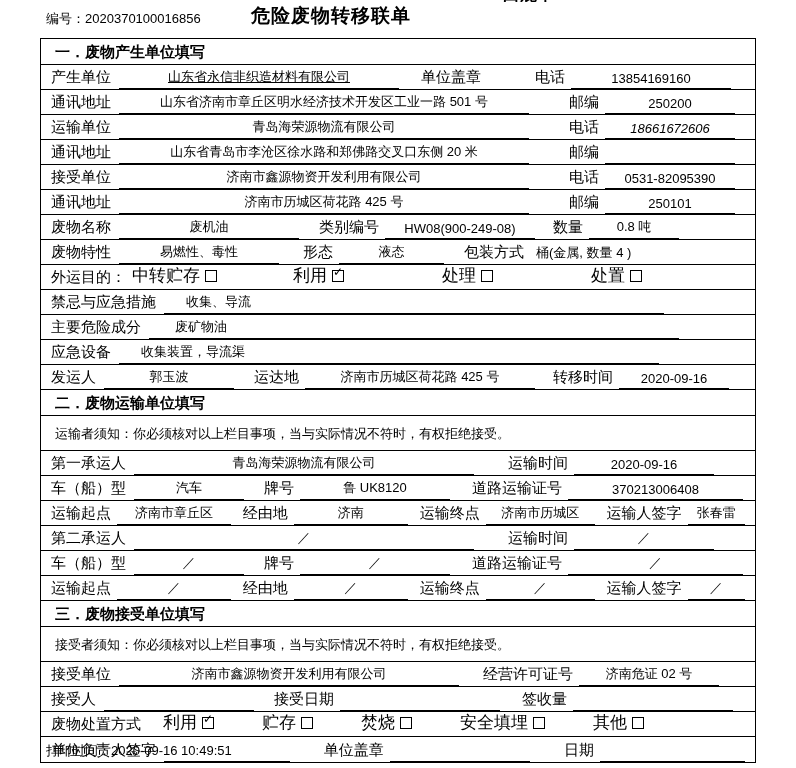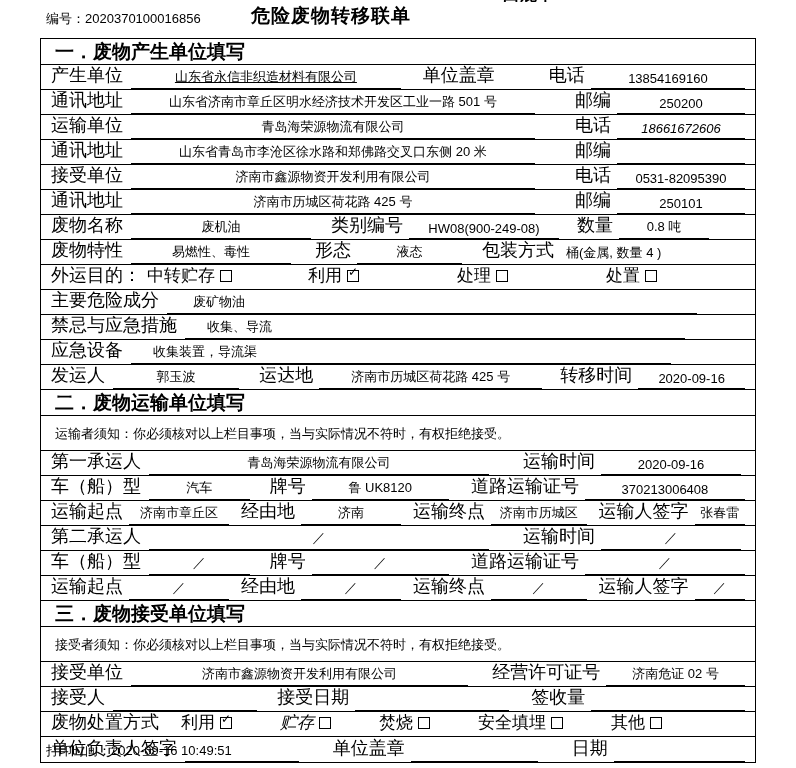--- a/index.html
+++ b/index.html
@@ -59,38 +59,38 @@
     position: absolute;
     left: 40px;
     top: 38px;
     width: 716px;
     border: 1px solid #000;
     box-sizing: border-box;
   }
   .sec-head {
     border-bottom: 1px solid #000;
     font-weight: bold;
-    font-size: 19px;
+    font-size: 15px;
     padding: 5px 8px 5px 14px;
     line-height: 15px;
   }
   .row {
     display: flex;
     align-items: flex-end;
     padding: 0 10px;
     height: 25px;
     box-sizing: border-box;
   }
   .row.bordered {
     border-bottom: 1px solid #000;
   }
   .lbl {
     white-space: nowrap;
     padding-bottom: 2px;
-    font-size: 18px;
+    font-size: 15px;
   }
   .val {
     border-bottom: 1px solid #000;
     text-align: center;
     padding-bottom: 2px;
     font-size: 13px;
     white-space: nowrap;
     overflow: hidden;
     box-sizing: border-box;
   }
@@ -214,27 +214,27 @@
 
     <div class="row bordered">
       <span class="lbl">外运目的：</span>
       <span class="opt" style="margin-left:6px;"><span>中转贮存</span><span class="chk"></span></span>
       <span class="opt" style="margin-left:76px;"><span>利用</span><span class="chk checked"></span></span>
       <span class="opt" style="margin-left:98px;"><span>处理</span><span class="chk"></span></span>
       <span class="opt" style="margin-left:98px;"><span>处置</span><span class="chk"></span></span>
     </div>
 
     <div class="row bordered">
+      <span class="lbl">禁忌与应急措施</span>
+      <span class="val" style="width:500px;margin-left:8px;text-align:left;padding-left:22px;">收集、导流</span>
+    </div>
+
+    <div class="row bordered">
       <span class="lbl">主要危险成分</span>
       <span class="val" style="width:530px;margin-left:8px;text-align:left;padding-left:26px;">废矿物油</span>
-    </div>
-
-    <div class="row bordered">
-      <span class="lbl">禁忌与应急措施</span>
-      <span class="val" style="width:500px;margin-left:8px;text-align:left;padding-left:22px;">收集、导流</span>
     </div>
 
     <div class="row bordered">
       <span class="lbl">应急设备</span>
       <span class="val" style="width:540px;margin-left:8px;text-align:left;padding-left:22px;">收集装置，导流渠</span>
     </div>
 
     <div class="row bordered">
       <span class="lbl">发运人</span>
       <span class="val" style="width:130px;margin-left:8px;">郭玉波</span>
@@ -318,21 +318,21 @@
       <span class="val" style="width:150px;margin-left:8px;"></span>
       <span class="lbl" style="margin-left:20px;">接受日期</span>
       <span class="val" style="width:160px;margin-left:6px;"></span>
       <span class="lbl" style="margin-left:22px;">签收量</span>
       <span class="val" style="width:160px;margin-left:6px;"></span>
     </div>
 
     <div class="row bordered">
       <span class="lbl">废物处置方式</span>
       <span class="opt" style="margin-left:22px;"><span>利用</span><span class="chk checked"></span></span>
-      <span class="opt" style="margin-left:48px;font-style:italic;"><span>贮存</span><span class="chk"></span></span>
+      <span class="opt" style="margin-left:48px;"><span>贮存</span><span class="chk"></span></span>
       <span class="opt" style="margin-left:48px;"><span>焚烧</span><span class="chk"></span></span>
       <span class="opt" style="margin-left:48px;"><span>安全填埋</span><span class="chk"></span></span>
       <span class="opt" style="margin-left:48px;"><span>其他</span><span class="chk"></span></span>
     </div>
 
     <div class="row">
       <span class="lbl">单位负责人签字</span>
       <span class="val" style="width:130px;margin-left:8px;"></span>
       <span class="lbl" style="margin-left:34px;">单位盖章</span>
       <span class="val" style="width:145px;margin-left:6px;"></span>

